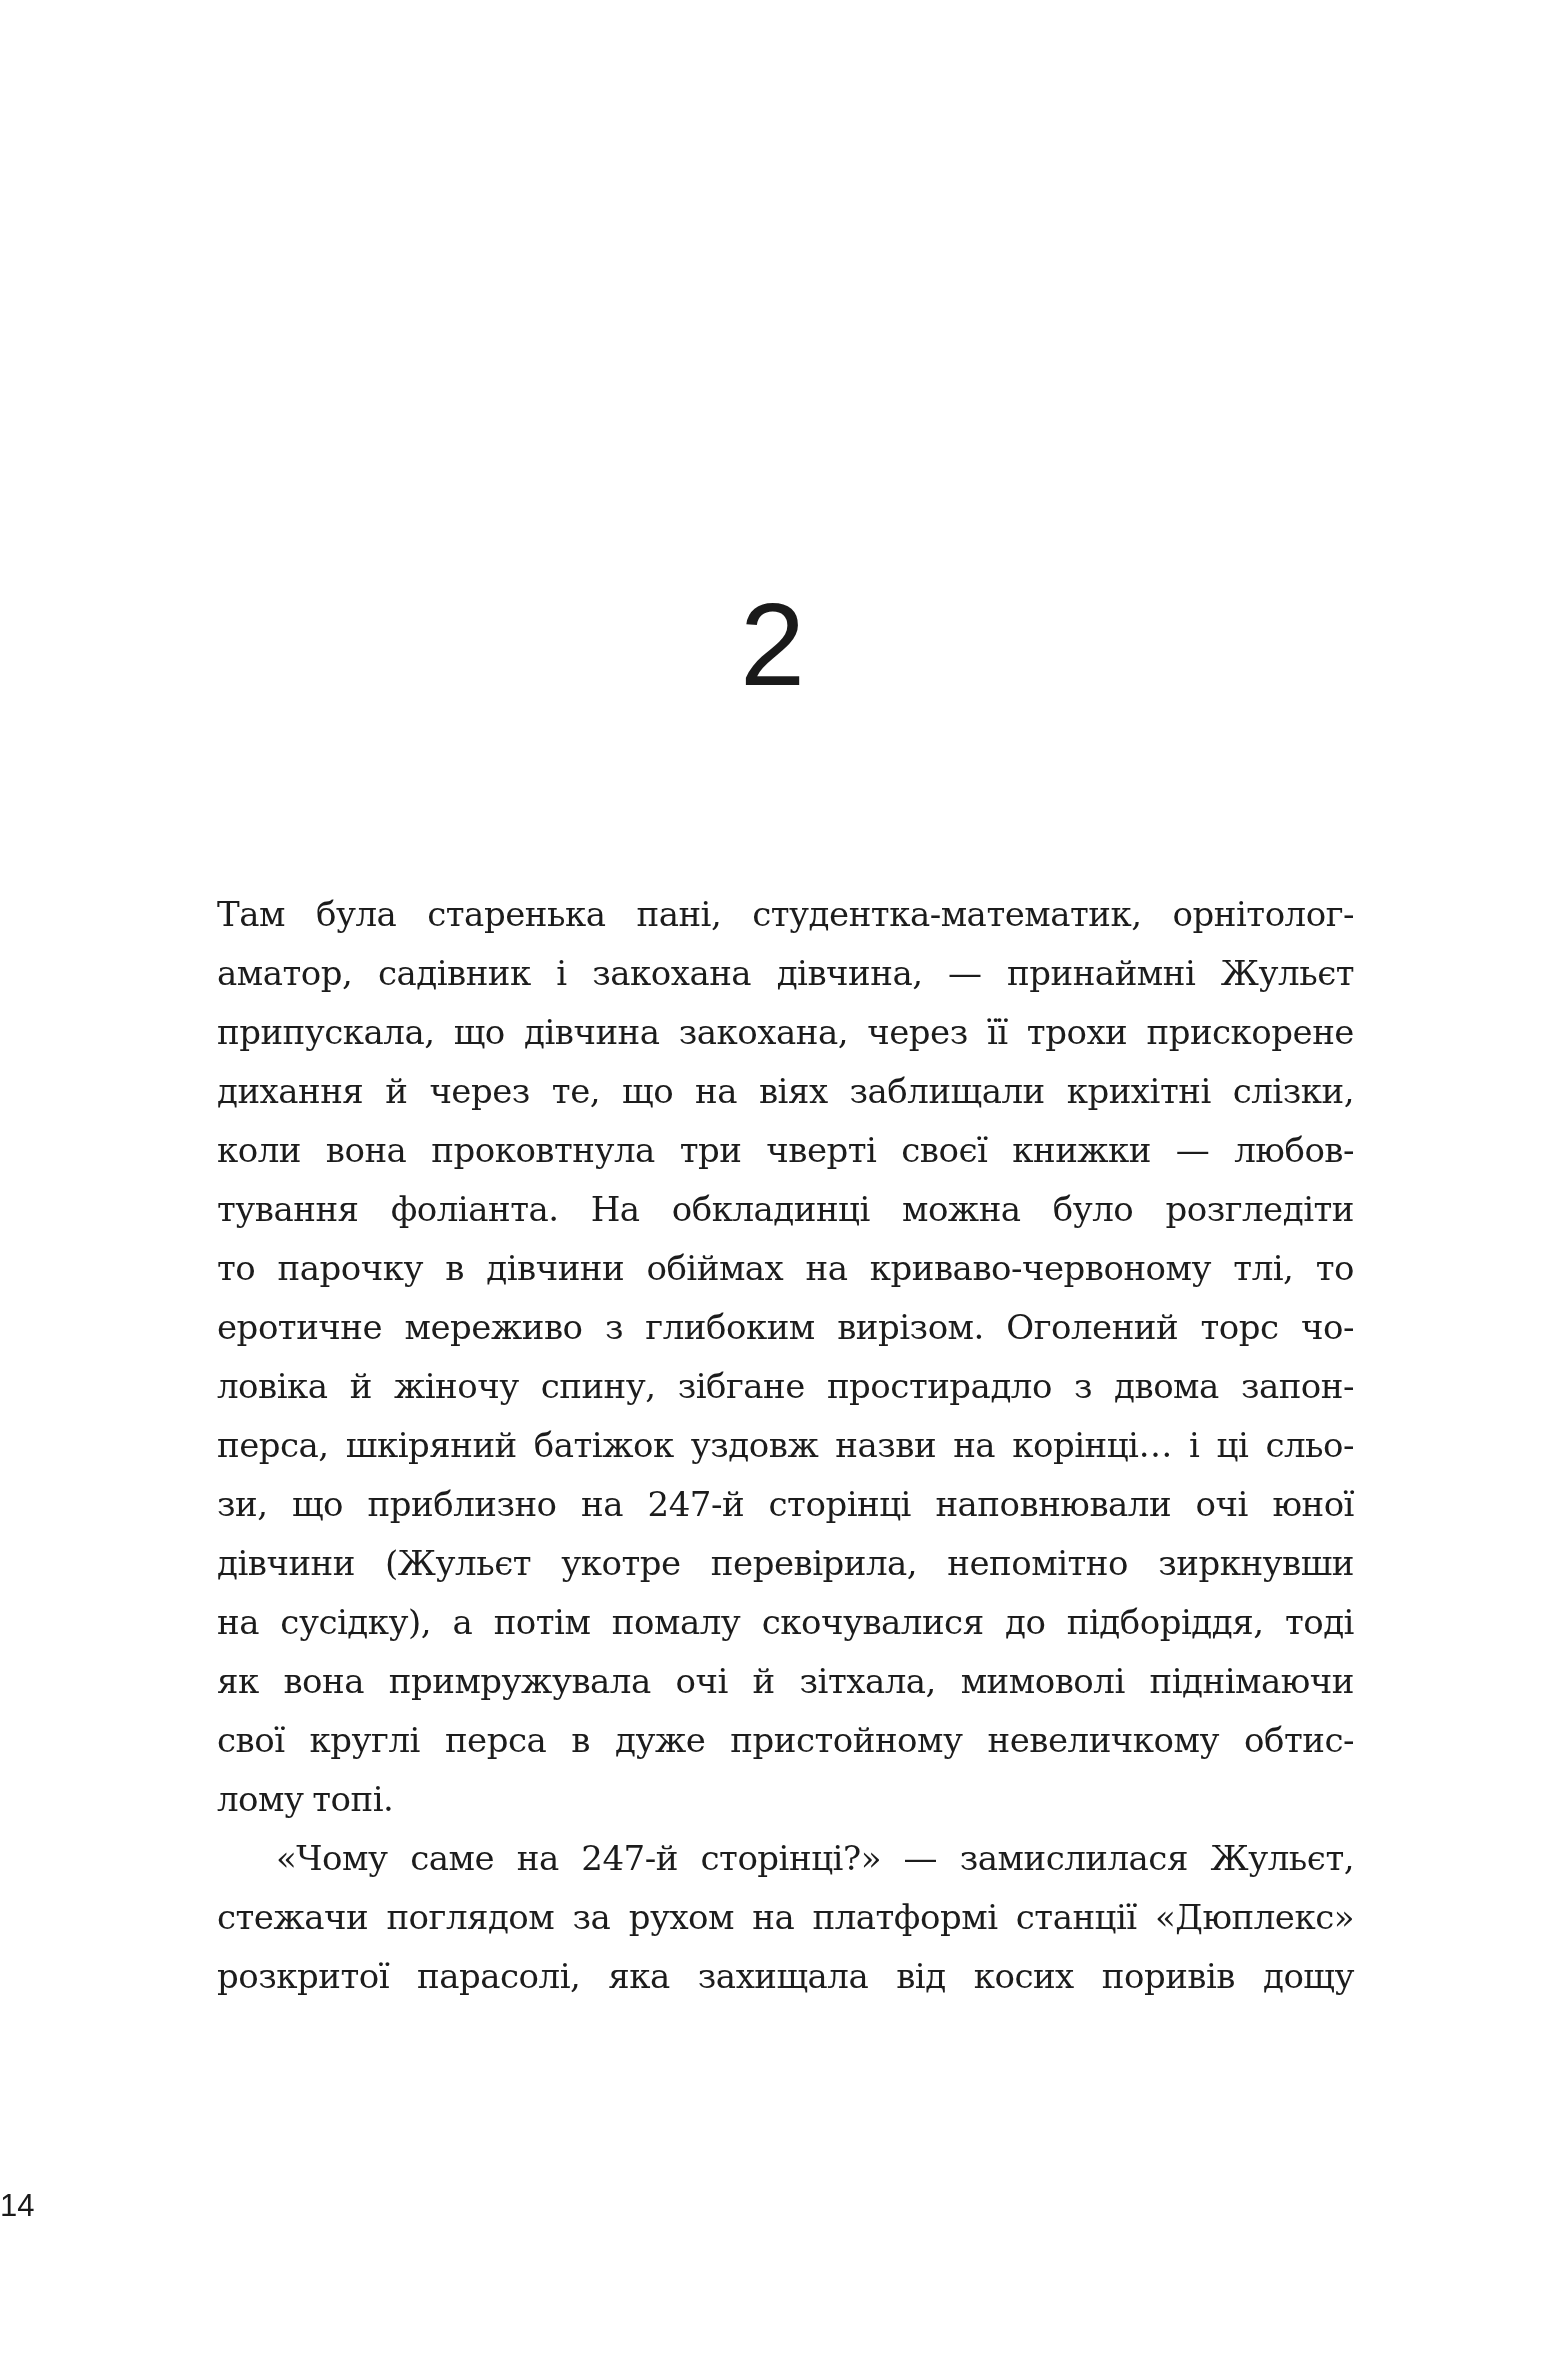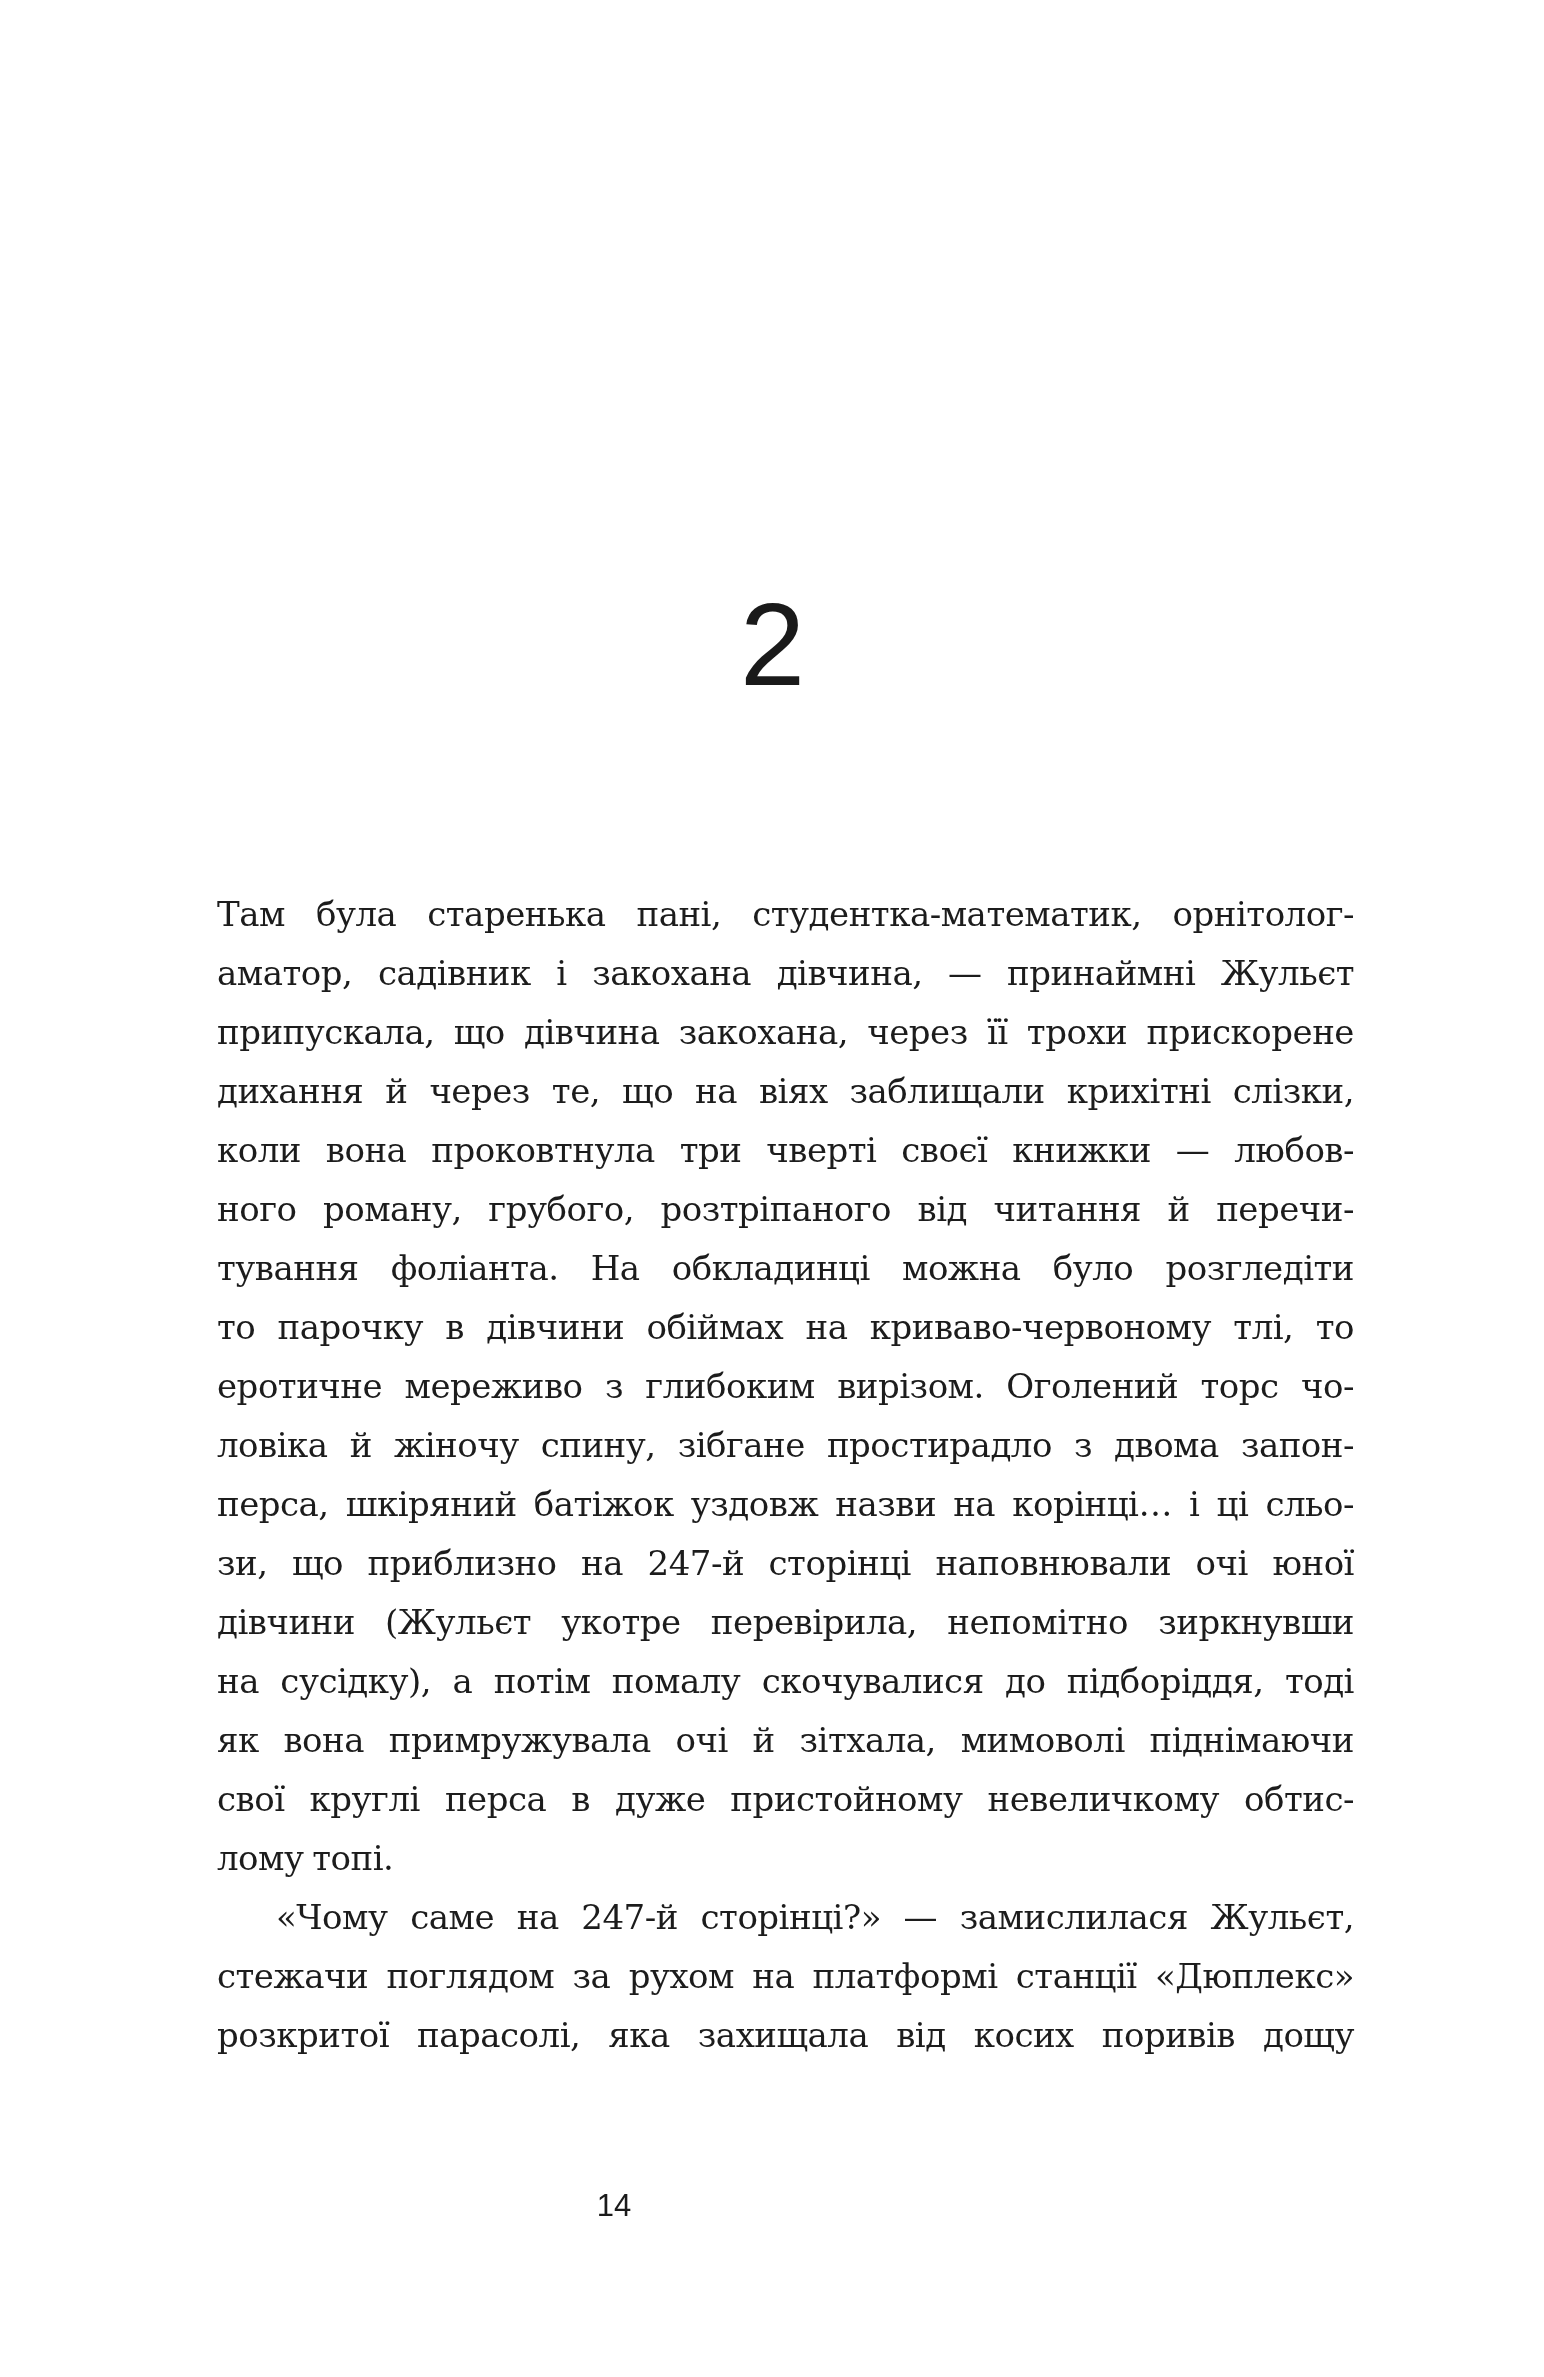--- a/index.html
+++ b/index.html
@@ -58,21 +58,20 @@
       text-align-last: left;
     }
     .line.indent {
       padding-left: 59px;
     }
     .page-number {
       position: absolute;
       left: 0;
       width: 1228px;
       top: 2190px;
-      text-align: center;
       font-family: "Liberation Sans", "DejaVu Sans", sans-serif;
       font-size: 31px;
       line-height: 32px;
       color: #1a1a1a;
     }
   </style>
 </head>
 <body>
 
 <div class="page">
@@ -80,21 +79,20 @@
   <div class="chapter-number">2</div>
 
   <div class="body-text">
 
     <div>
       <span class="line">Там була старенька пані, студентка-математик, орнітолог-</span>
       <span class="line">аматор, садівник і закохана дівчина, — принаймні Жульєт</span>
       <span class="line">припускала, що дівчина закохана, через її трохи прискорене</span>
       <span class="line">дихання й через те, що на віях заблищали крихітні слізки,</span>
       <span class="line">коли вона проковтнула три чверті своєї книжки — любов-</span>
-      <span class="line">ного роману, грубого, розтріпаного від читання й перечи-</span>
       <span class="line">тування фоліанта. На обкладинці можна було розгледіти</span>
       <span class="line">то парочку в дівчини обіймах на криваво-червоному тлі, то</span>
       <span class="line">еротичне мереживо з глибоким вирізом. Оголений торс чо-</span>
       <span class="line">ловіка й жіночу спину, зібгане простирадло з двома запон-</span>
       <span class="line">перса, шкіряний батіжок уздовж назви на корінці… і ці сльо-</span>
       <span class="line">зи, що приблизно на 247-й сторінці наповнювали очі юної</span>
       <span class="line">дівчини (Жульєт укотре перевірила, непомітно зиркнувши</span>
       <span class="line">на сусідку), а потім помалу скочувалися до підборіддя, тоді</span>
       <span class="line">як вона примружувала очі й зітхала, мимоволі піднімаючи</span>
       <span class="line">свої круглі перса в дуже пристойному невеличкому обтис-</span>

